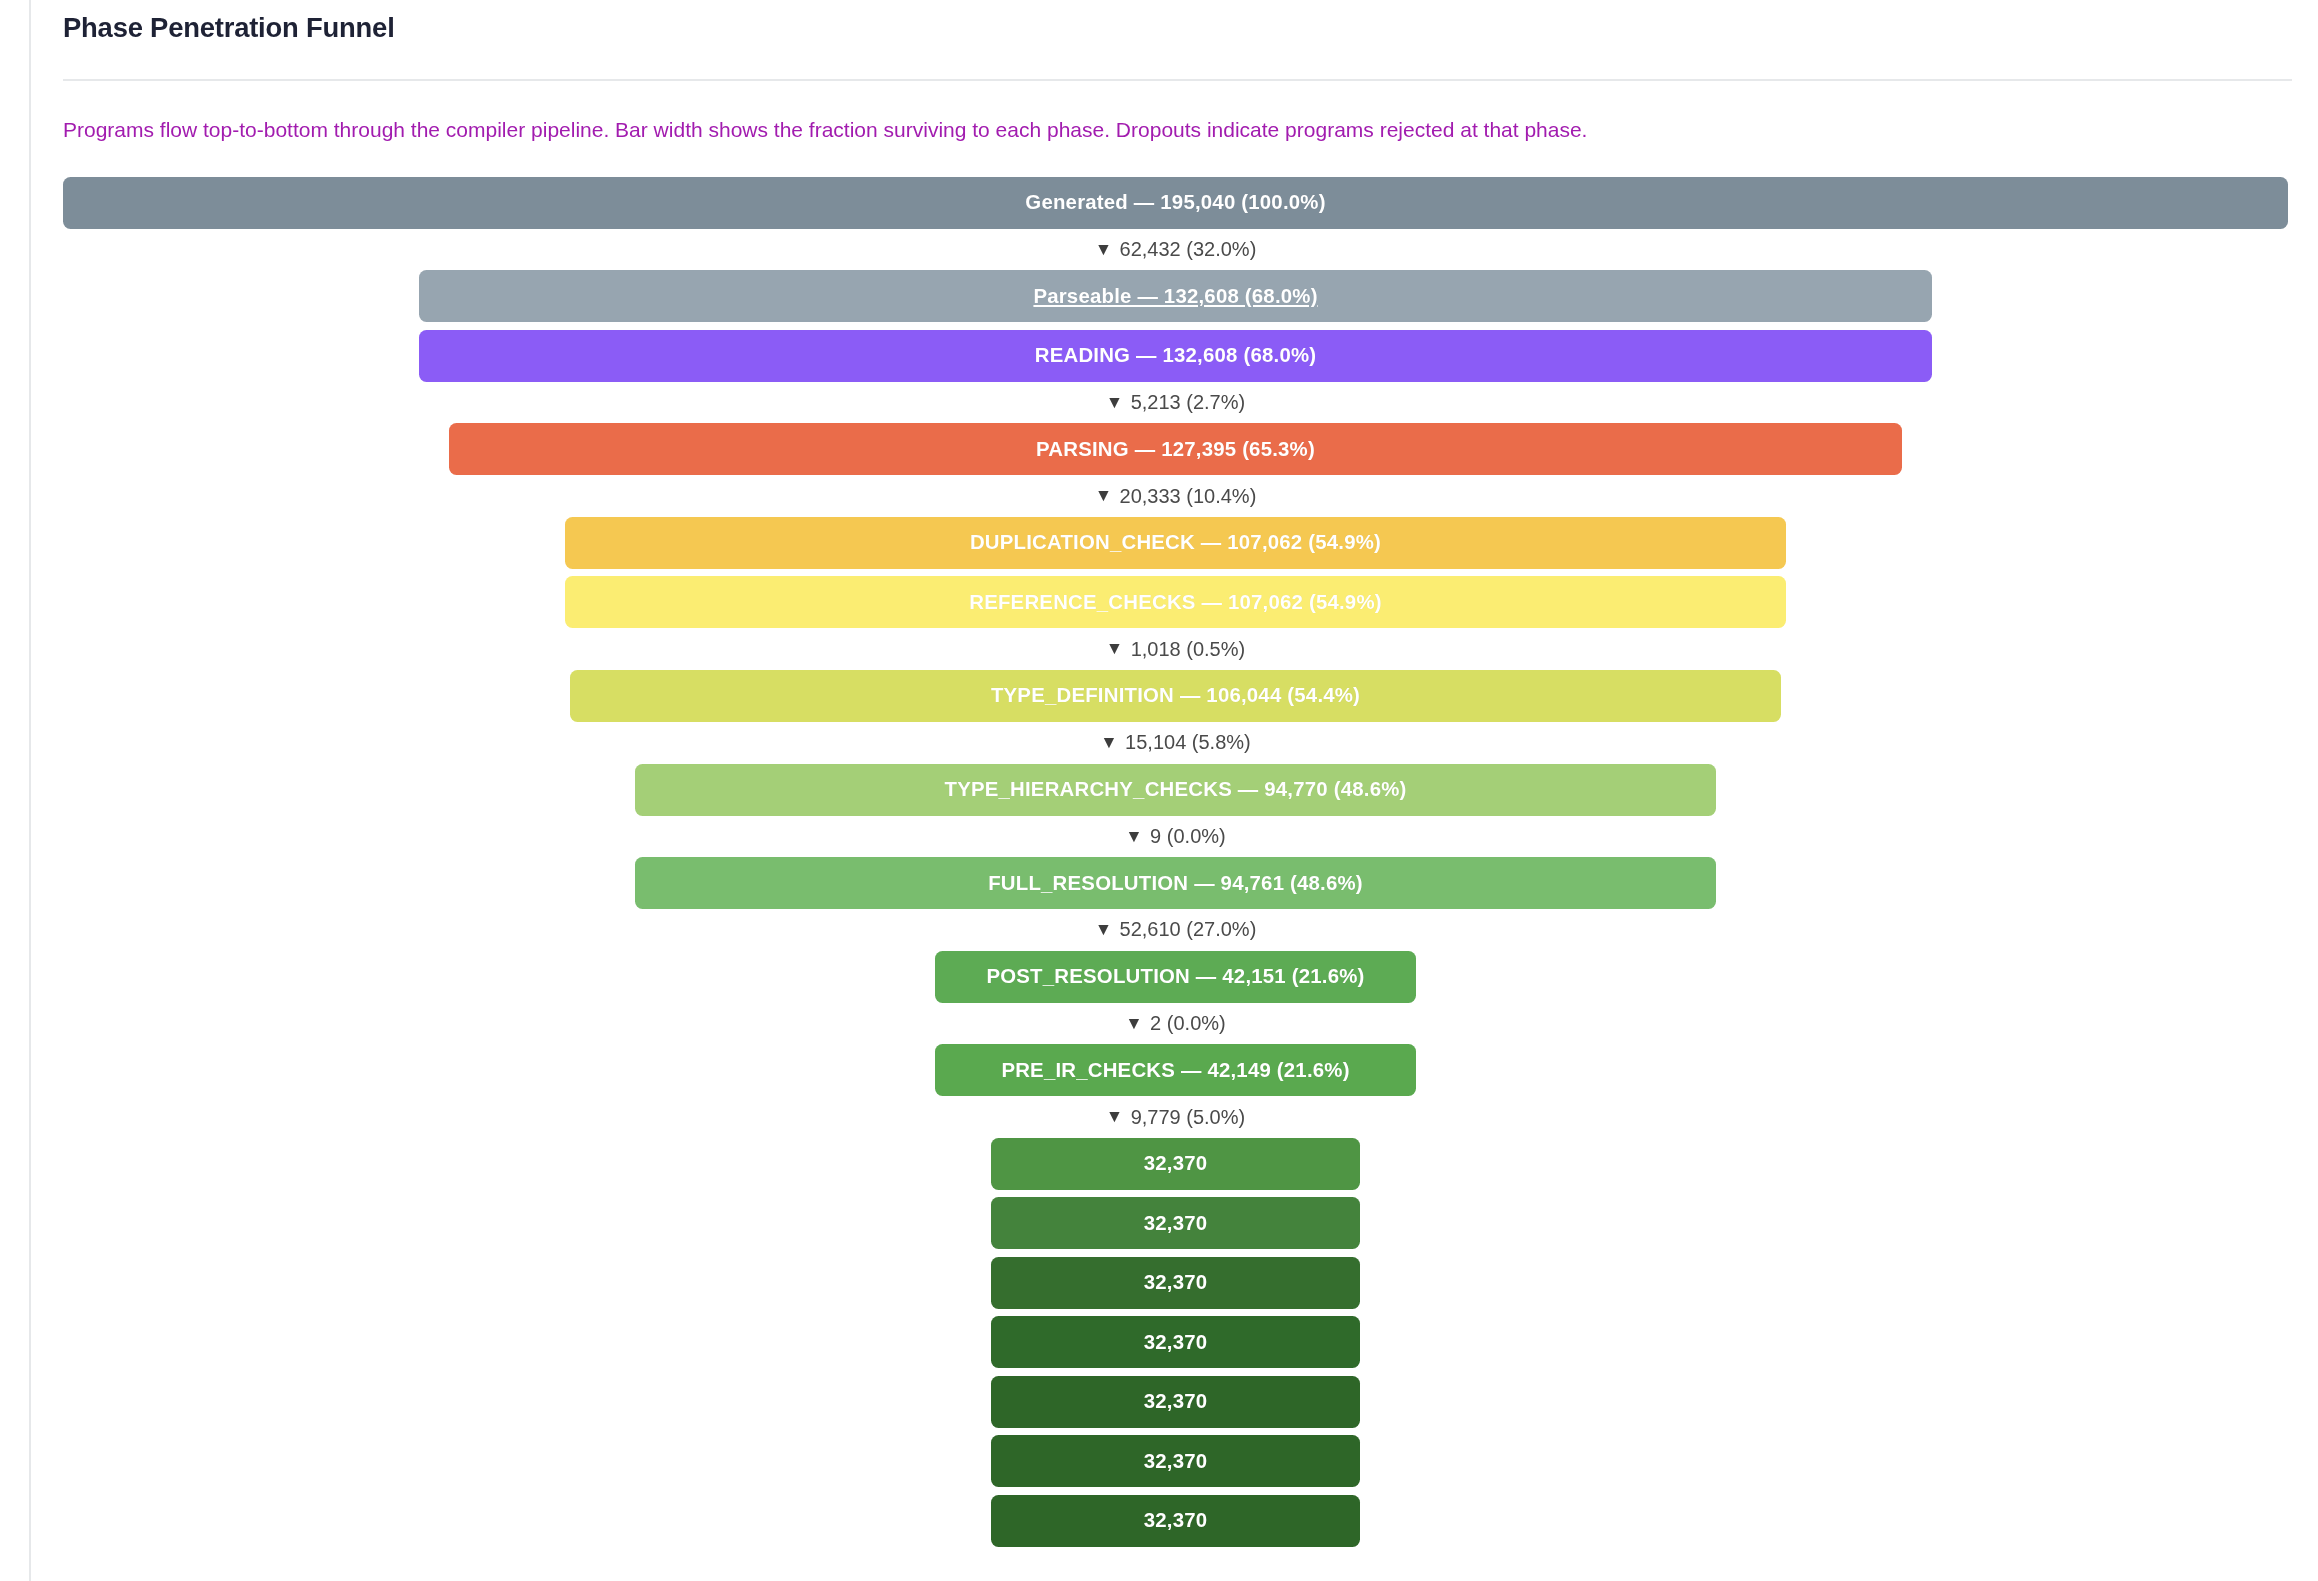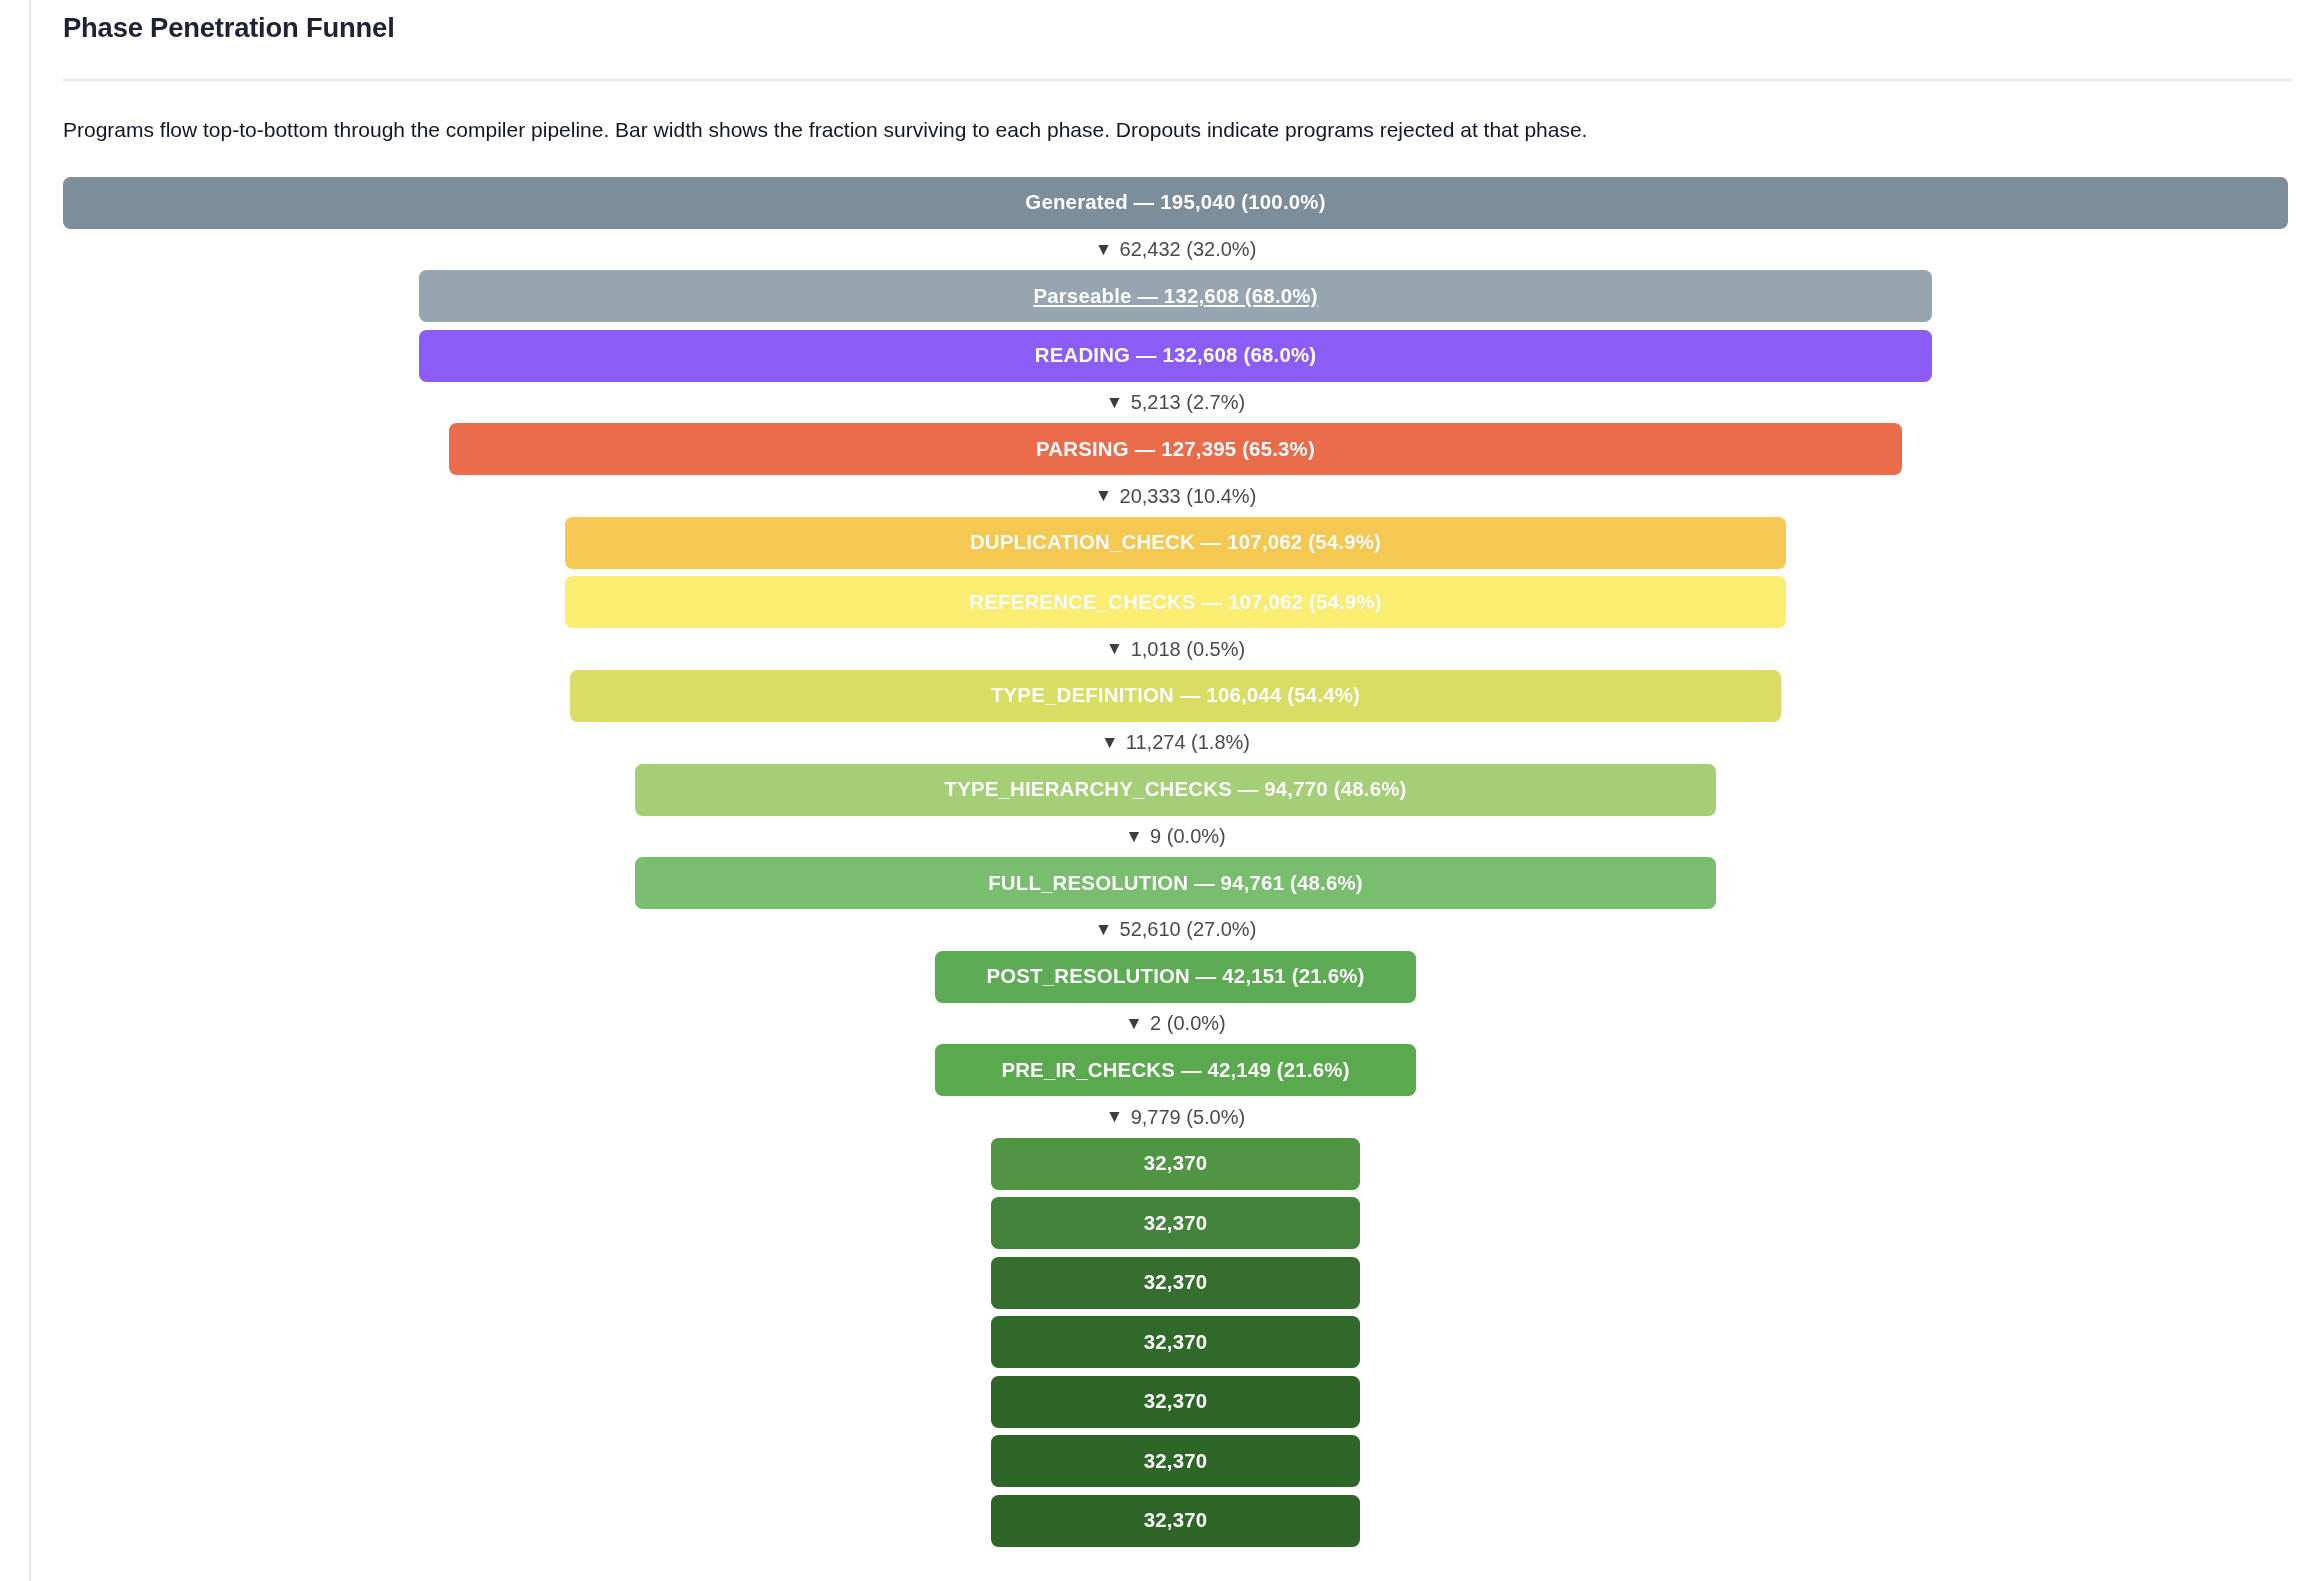--- a/index.html
+++ b/index.html
@@ -41,21 +41,21 @@
   }
   .title-rule {
     margin-top: 35px;
     margin-right: 27px;
     height: 1.7px;
     background: #e6e8ea;
   }
   .card-desc {
     margin-top: 35px;
     font-size: 21px;
-    color: #0f172a;
+    color: #a21caf;
     line-height: 1.35;
   }
   .funnel {
     margin-top: 32px;
     width: 2225px;
     position: relative;
   }
   .bar-row {
     display: flex;
     justify-content: center;
@@ -139,21 +139,21 @@
         </div>
         <div class="dropout">
           <span class="caret">▼</span>
           <span>1,018 (0.5%)</span>
         </div>
         <div class="bar-row">
           <div class="bar" style="width: 54.4%; background: rgb(215, 222, 99);">TYPE_DEFINITION — 106,044 (54.4%)</div>
         </div>
         <div class="dropout">
           <span class="caret">▼</span>
-          <span>11,274 (1.8%)</span>
+          <span>15,104 (5.8%)</span>
         </div>
         <div class="bar-row">
           <div class="bar" style="width: 48.6%; background: rgb(164, 207, 119);">TYPE_HIERARCHY_CHECKS — 94,770 (48.6%)</div>
         </div>
         <div class="dropout">
           <span class="caret">▼</span>
           <span>9 (0.0%)</span>
         </div>
         <div class="bar-row">
           <div class="bar" style="width: 48.6%; background: rgb(121, 189, 110);">FULL_RESOLUTION — 94,761 (48.6%)</div>

